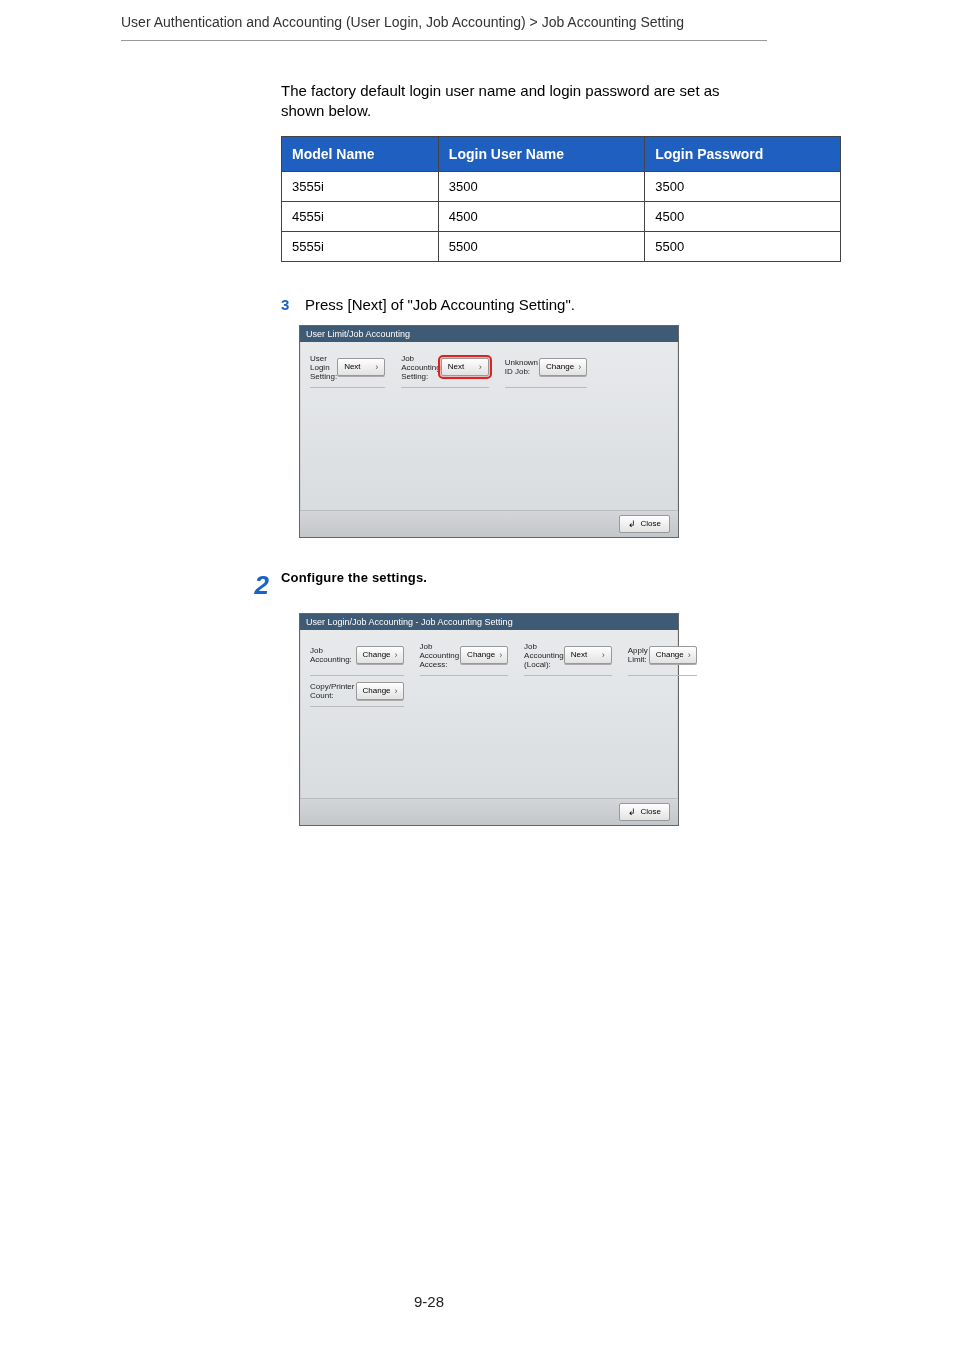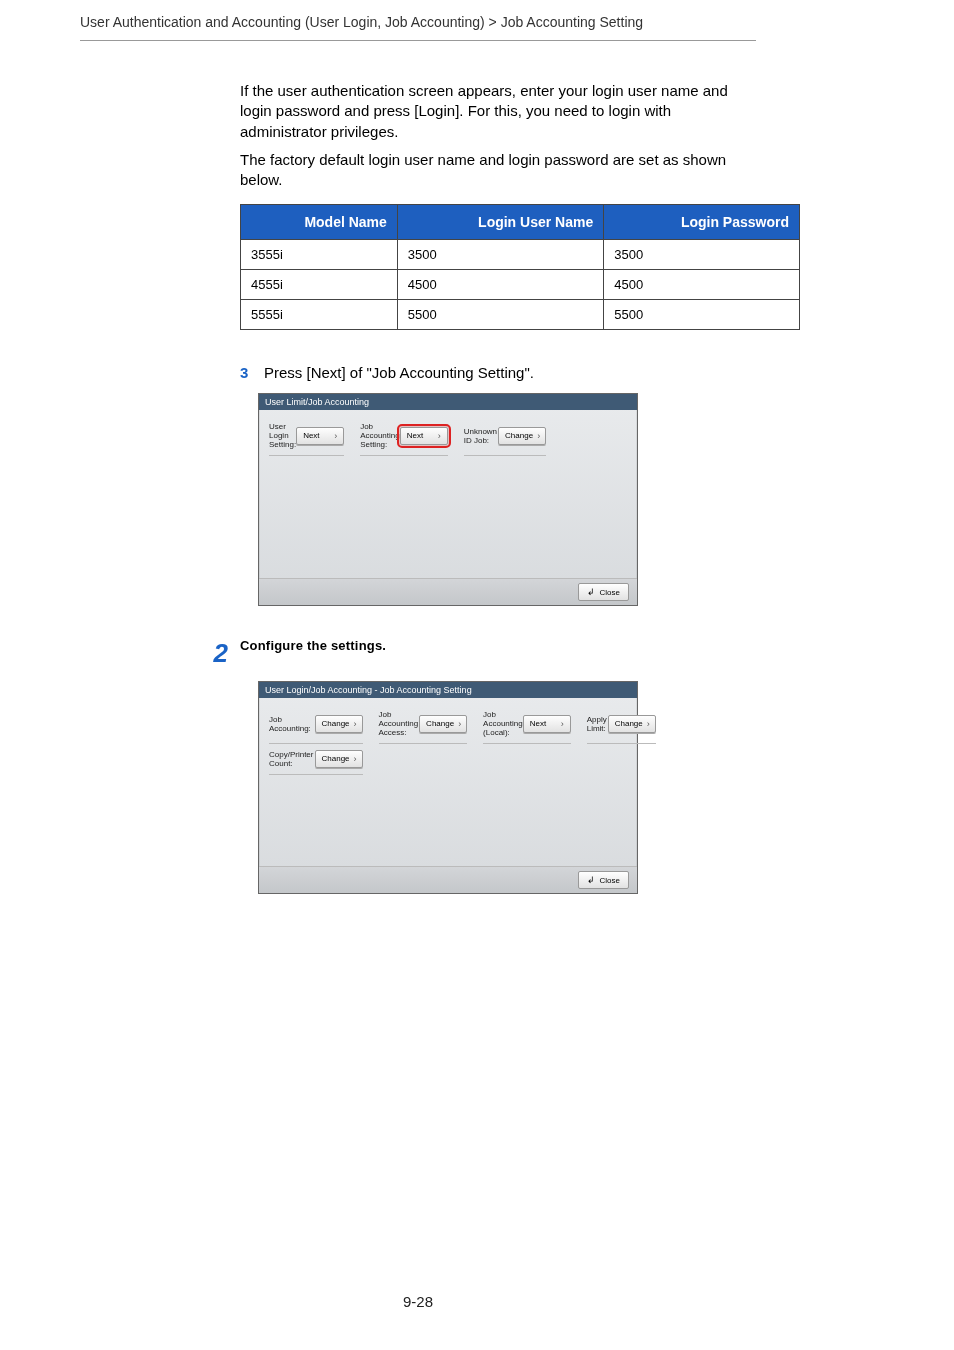--- a/index.html
+++ b/index.html
@@ -1,29 +1,29 @@
 <!DOCTYPE html>
 <html><head>
 <meta charset="utf-8">
 <style>
   * { box-sizing: border-box; margin: 0; padding: 0; }
   html, body { width: 954px; height: 1350px; background: #fff; font-family: Arial, Helvetica, sans-serif; color: #000; }
-  .page { width: 836px; height: 1350px; position: relative; padding: 0 80px 0 80px; }
+  .page { width: 836px; height: 1350px; position: relative; padding: 0 80px 0 110px; margin-left: 11px; }
   .breadcrumb { font-size: 14px; color: #333; padding: 14px 0 10px 0; }
   .hr { border: none; border-top: 1px solid #999; margin-bottom: 40px; }
   .content { margin-left: 160px; margin-right: 20px; }
 
   .note-label { display: flex; align-items: center; gap: 8px; margin-bottom: 4px; }
   .note-label-text { font-weight: bold; font-size: 15px; }
   .note-icon { width: 22px; height: 18px; background: #4a6a8a; display: inline-flex; align-items: center; justify-content: center; }
   .note-icon svg { width: 14px; height: 14px; }
   .note-para { font-size: 15px; line-height: 1.35; margin-bottom: 8px; }
 
   .login-table { border-collapse: collapse; margin: 14px auto 34px auto; width: 560px; }
-  .login-table th { background: #1e5fbf; color: #fff; font-weight: bold; font-size: 14px; padding: 9px 10px; border: 1px solid #444; text-align: right; }
+  .login-table th { background: #1e5fbf; color: #fff; font-weight: bold; font-size: 14px; padding: 9px 10px; border: 1px solid #444; text-align: left; }
   .login-table td { border: 1px solid #444; font-size: 13px; padding: 7px 10px; }
   .login-table td.model { font-weight: normal; }
 
   .step-row { display: flex; gap: 10px; margin-bottom: 10px; }
   .step-num-blue { color: #1a63c6; font-weight: bold; font-size: 15px; min-width: 14px; }
   .step-text { font-size: 15px; }
 
   .big-step { display: flex; align-items: flex-start; gap: 12px; margin-top: 32px; margin-left: -38px; }
   .big-step-num { color: #1a63c6; font-family: Arial Black, Arial, sans-serif; font-weight: 900; font-size: 26px; font-style: italic; min-width: 26px; text-align: right; }
   .big-step-title { font-family: Arial Black, Arial, sans-serif; font-weight: 900; font-size: 13px; letter-spacing: 0.2px; text-align: center; }
@@ -50,21 +50,20 @@
 </style>
 </head>
 <body>
 <div class="page">
 
   <div class="breadcrumb">User Authentication and Accounting (User Login, Job Accounting) &gt; Job Accounting Setting</div>
   <hr class="hr">
 
   <div class="content">
 
-    <p class="note-para">If the user authentication screen appears, enter your login user name and login password and press [Login]. For this, you need to login with administrator privileges.</p>
     <p class="note-para">The factory default login user name and login password are set as shown below.</p>
 
     <table class="login-table">
       <thead>
         <tr>
           <th>Model Name</th>
           <th>Login User Name</th>
           <th>Login Password</th>
         </tr>
       </thead>

